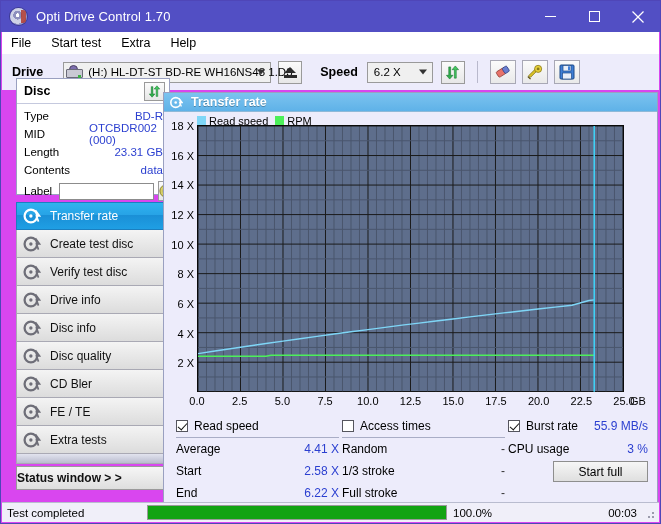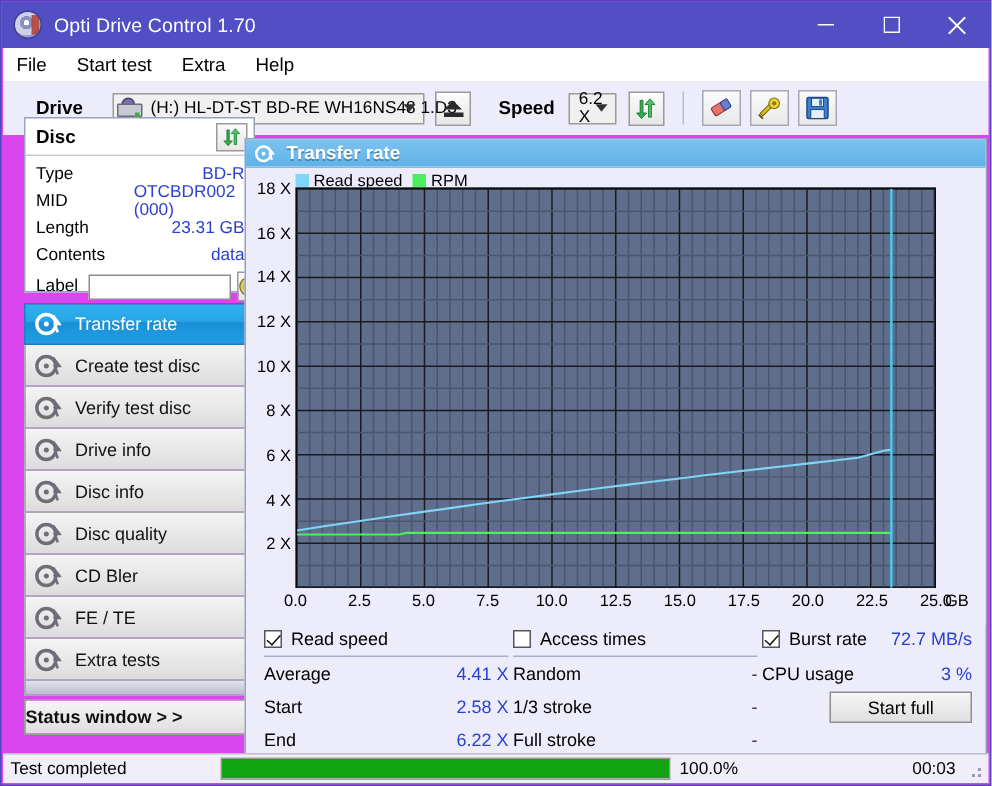--- a/index.html
+++ b/index.html
@@ -50,21 +50,21 @@
     position: absolute; left: 1px; top: 31px; width: 657px; height: 22px;
     background: #ffffff;
     display: flex; align-items: center; padding-left: 9px;
   }
   .menu-item { font-size: 12.5px; color: #000; margin-right: 20px; }
 
   
   #toolbar {
     position: absolute; left: 1px; top: 53px; width: 657px; height: 36px;
     background: #edecfb;
-    display: flex; align-items: center; padding-left: 12px;
+    display: flex; align-items: center;
   }
   .tb-label { font-size: 12.5px; font-weight: bold; color: #000; }
   #drive-label { margin-left: 10px; }
   #drive-combo {
     margin-left: 20px; width: 208px; height: 21px; background: #f0f0f0;
     border: 1px solid #9a9a9a; display: flex; align-items: center;
     position: relative;
   }
   .drive-glyph { width: 17px; height: 14px; margin-left: 2px; position: relative; flex:none; }
   .drive-glyph .body { position:absolute; left:0; top:4px; width:17px; height:9px; background:#c9c9d4; border:1px solid #6a6a78; border-radius:1px;}
@@ -81,21 +81,21 @@
     border: 1px solid #9a9a9a; display:flex; align-items:center; justify-content:center;
     flex: none;
   }
   #eject-btn { margin-left: 7px; }
   .eject-icon { width: 13px; height: 11px; position: relative; }
   .eject-icon .tri { position:absolute; left:0; top:0; width:0;height:0;
     border-left:6.5px solid transparent; border-right:6.5px solid transparent; border-bottom:6px solid #2a2a2a; }
   .eject-icon .bar { position:absolute; left:0; bottom:0; width:13px; height:3px; background:#2a2a2a; }
   #speed-label { margin-left: 18px; }
   #speed-combo {
-    margin-left: 9px; width: 32px; height: 21px; background: #f0f0f0;
+    margin-left: 9px; width: 66px; height: 21px; background: #f0f0f0;
     border: 1px solid #9a9a9a; display:flex; align-items:center; position:relative;
   }
   #speed-text { font-size: 11.5px; color: #000; margin-left: 6px; }
   #refresh-btn { margin-left: 8px; }
   .sep { width:1px; height:22px; background:#b9b9cc; margin-left: 12px; margin-right: 12px; }
   .icon-btn { width: 26px; height: 24px; background: linear-gradient(#fbfbfb,#e9e9e9);
     border: 1px solid #a8a8b5; display:flex; align-items:center; justify-content:center; margin-right: 6px; flex:none;}
 
   
   #left { position: absolute; left: 1px; top: 77px; width: 158px; height: 416px; margin-left: 12px; }
@@ -581,21 +581,21 @@
         <div class="srow">
           <span class="skey">Full stroke</span>
           <span class="sval dash">-</span>
         </div>
       </div>
 
       <div class="stat-col" style="left:344px; width:140px;">
         <div class="chk-row">
           <span class="chk checked"></span>
           <span class="chk-label">Burst rate</span>
-          <span class="chk-extra">72.7 MB/s</span>
+          <span class="chk-extra">55.9 MB/s</span>
         </div>
         <div class="srow" style="margin-top:4px;">
           <span class="skey">CPU usage</span>
           <span class="sval">3 %</span>
         </div>
         <div class="act-btn" style="margin-left:45px; margin-top:1px;">
           <span>Start full</span>
         </div>
       </div>
 

